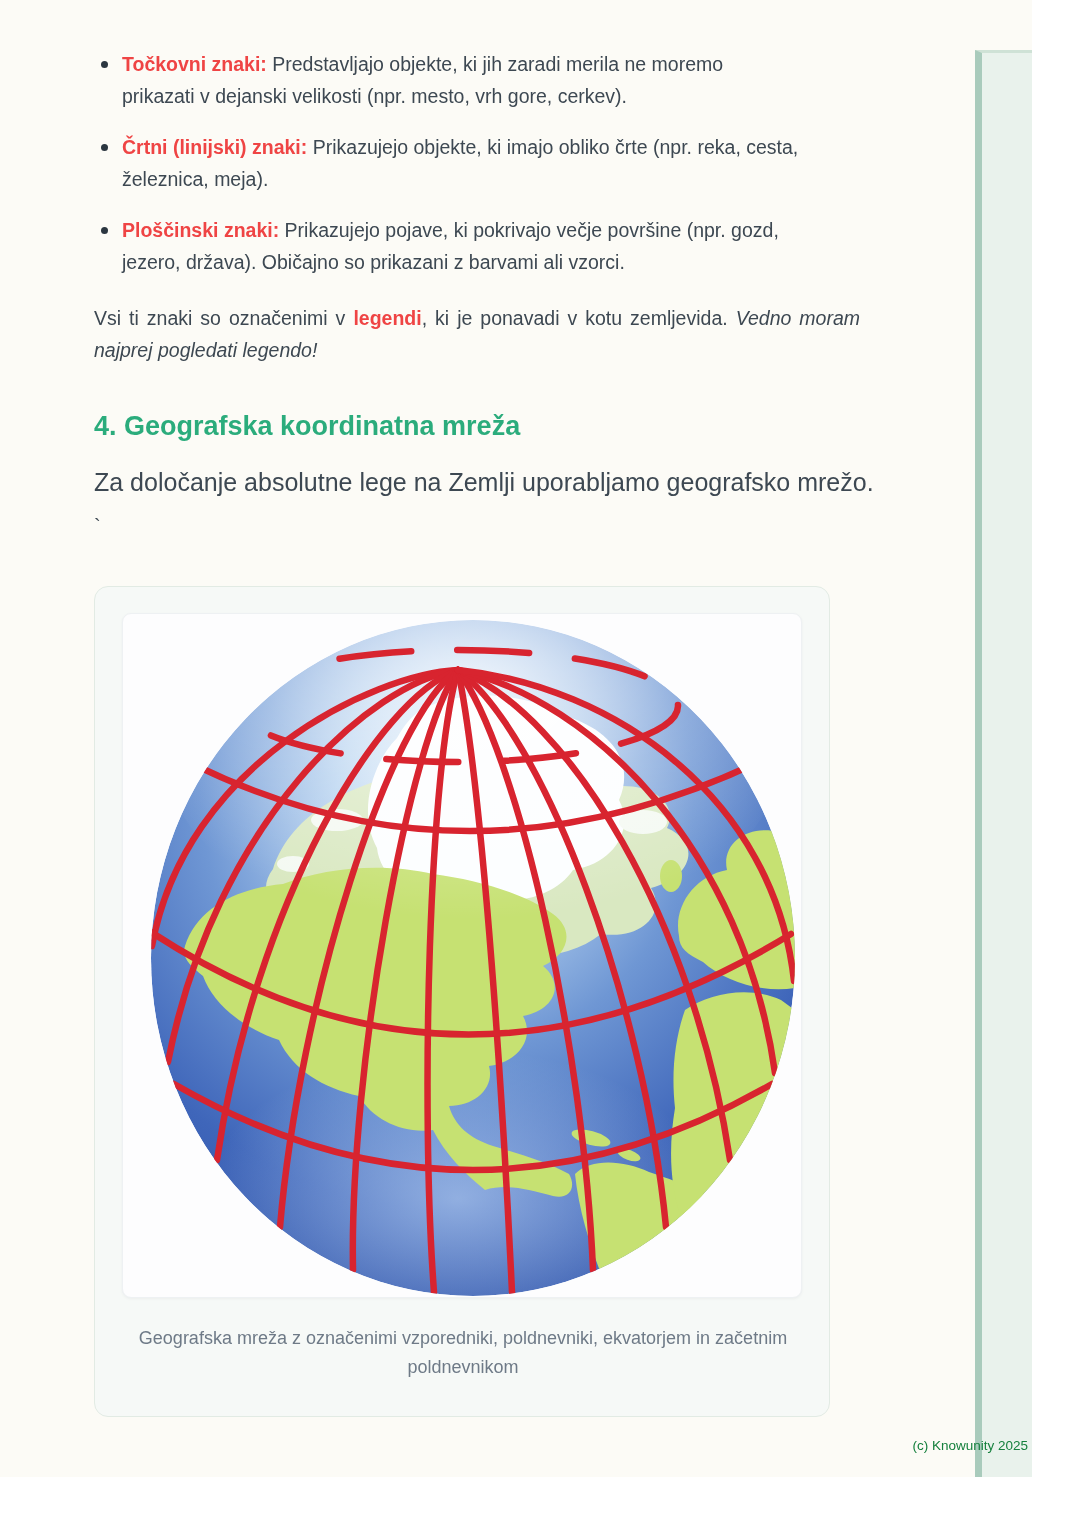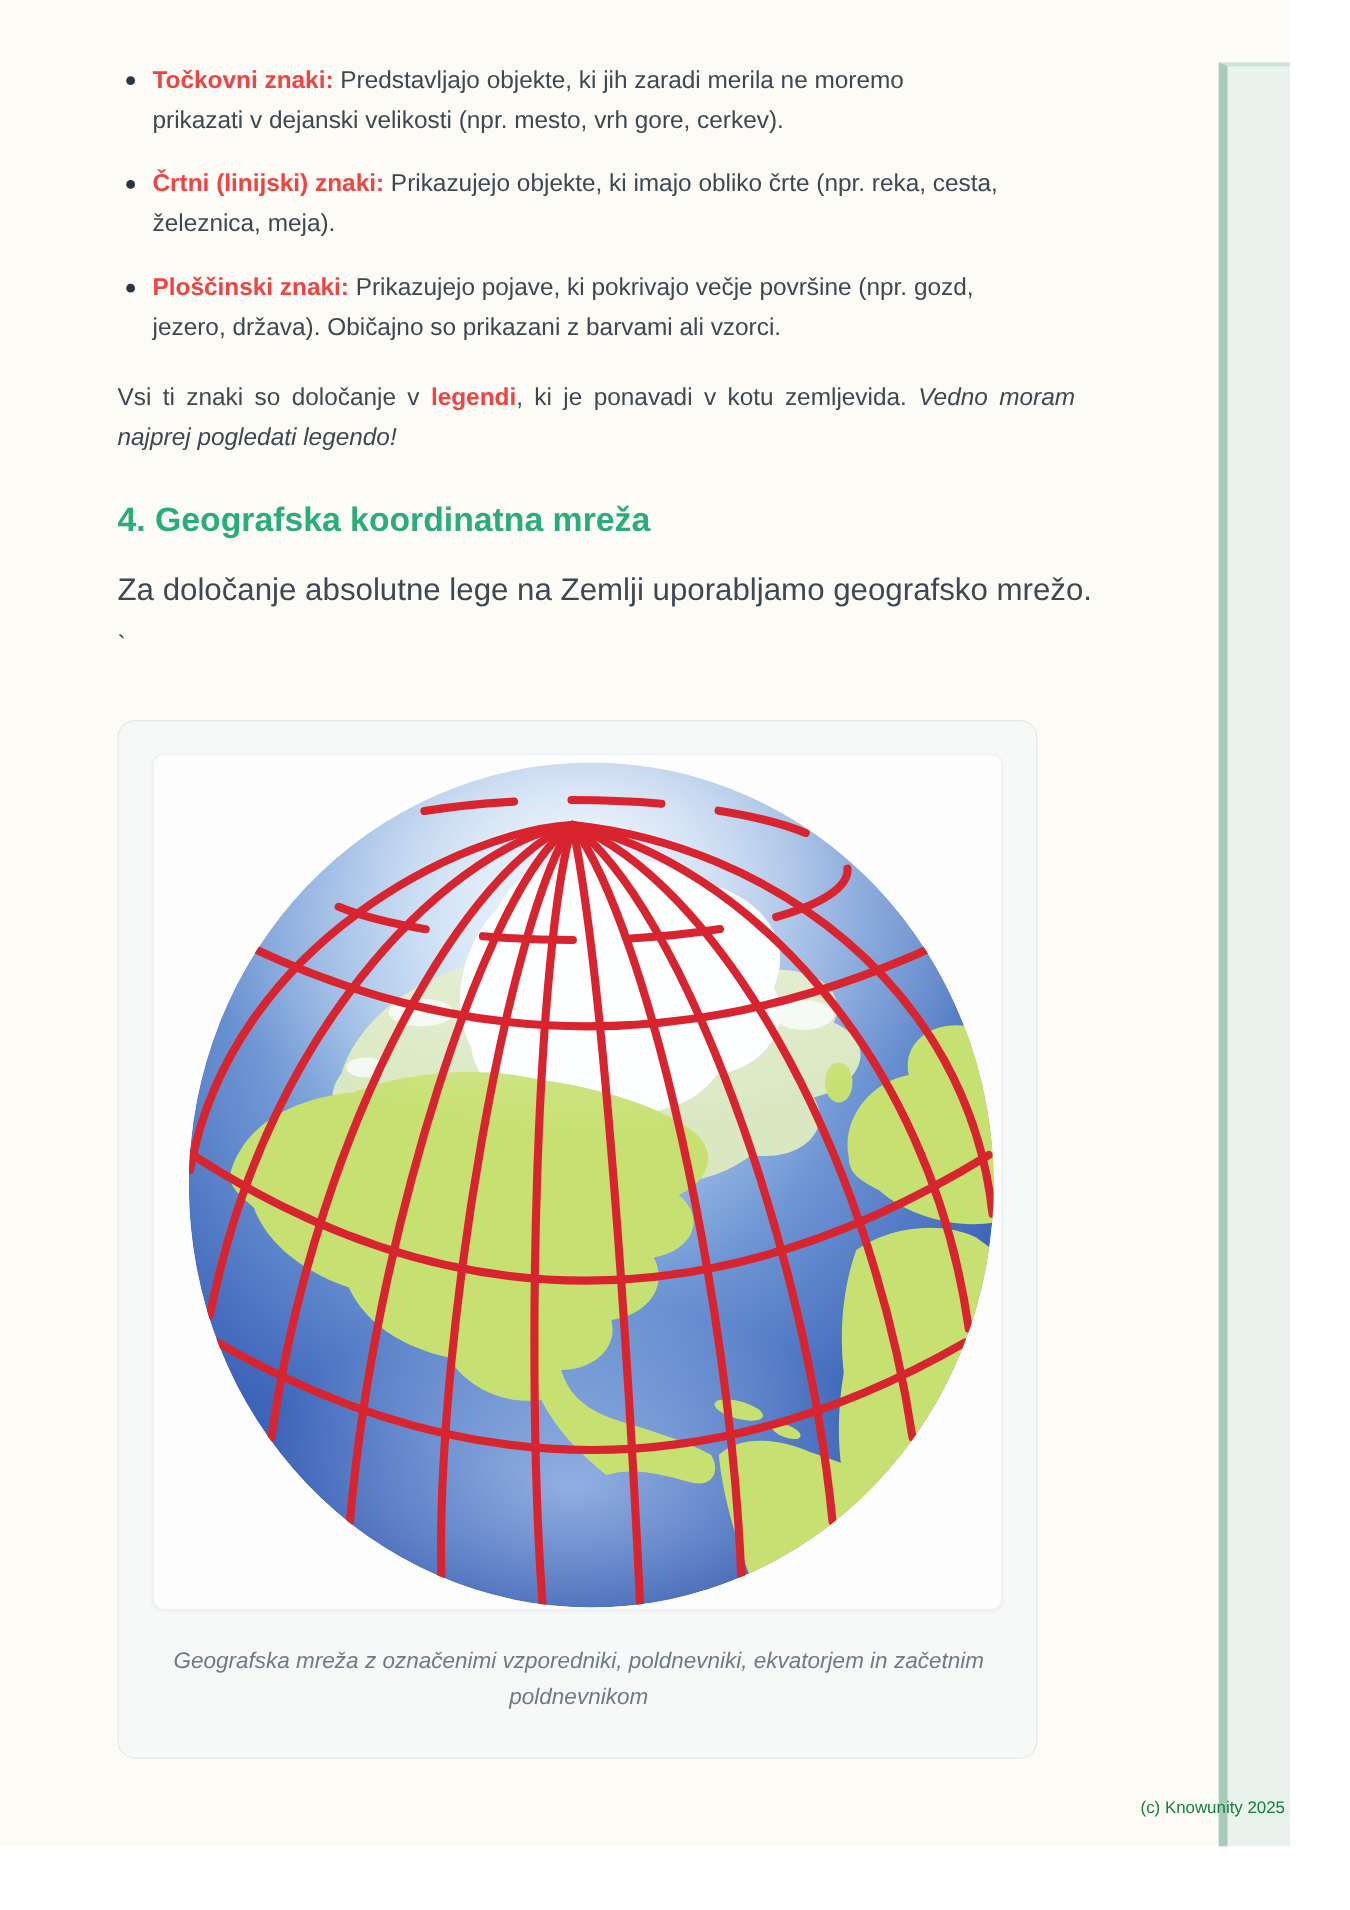--- a/index.html
+++ b/index.html
@@ -41,21 +41,21 @@
   }
   .b { font-weight: 700; color: #ef4444; }
   .legend-p {
     width: 766px;
     margin-top: 24px;
     font-size: 19.5px; line-height: 32px;
     text-align: justify;
   }
   .it { font-style: italic; }
   h2.section-heading {
-    margin-top: 32px;
+    margin-top: 42px;
     font-size: 27px; line-height: 36px;
     font-weight: 700;
     color: #2bac7c;
   }
   .intro-p {
     margin-top: 22px;
     font-size: 25px; line-height: 32px;
   }
   .stray {
     margin-top: 14px;
@@ -75,21 +75,20 @@
     border: 1px solid #eef1f3;
     border-radius: 9px;
     overflow: hidden;
     box-shadow: 0 1px 3px rgba(30,40,60,0.05);
   }
   .image-area svg { display: block; width: 678px; height: 683px; }
   .figure-caption {
     margin: 26px auto 0 auto;
     width: 682px;
     text-align: center;
-    font-style: italic;
     font-size: 18px; line-height: 29px;
     color: #6e7a87;
   }
   .copyright {
     position: absolute;
     top: 1437px; right: 52px;
     font-size: 13.5px; line-height: 18px;
     color: #15803d;
     z-index: 5;
   }
@@ -106,21 +105,21 @@
         <span class="bullet-dot"></span><span class="b">Točkovni znaki:</span><span> Predstavljajo objekte, ki jih zaradi merila ne moremo prikazati v dejanski velikosti (npr. mesto, vrh gore, cerkev).</span>
       </li>
       <li>
         <span class="bullet-dot"></span><span class="b">Črtni (linijski) znaki:</span><span> Prikazujejo objekte, ki imajo obliko črte (npr. reka, cesta, železnica, meja).</span>
       </li>
       <li>
         <span class="bullet-dot"></span><span class="b">Ploščinski znaki:</span><span> Prikazujejo pojave, ki pokrivajo večje površine (npr. gozd, jezero, država). Običajno so prikazani z barvami ali vzorci.</span>
       </li>
     </ul>
 
-    <p class="legend-p"><span>Vsi ti znaki so določanje v </span><span class="b">legendi</span><span>, ki je ponavadi v kotu zemljevida. </span><span class="it">Vedno moram najprej pogledati legendo!</span></p>
+    <p class="legend-p"><span>Vsi ti znaki so označenimi v </span><span class="b">legendi</span><span>, ki je ponavadi v kotu zemljevida. </span><span class="it">Vedno moram najprej pogledati legendo!</span></p>
 
     <h2 class="section-heading">4. Geografska koordinatna mreža</h2>
 
     <p class="intro-p">Za določanje absolutne lege na Zemlji uporabljamo geografsko mrežo.</p>
 
     <p class="stray">`</p>
 
     <div class="figure-card">
       <div class="image-area">
 

